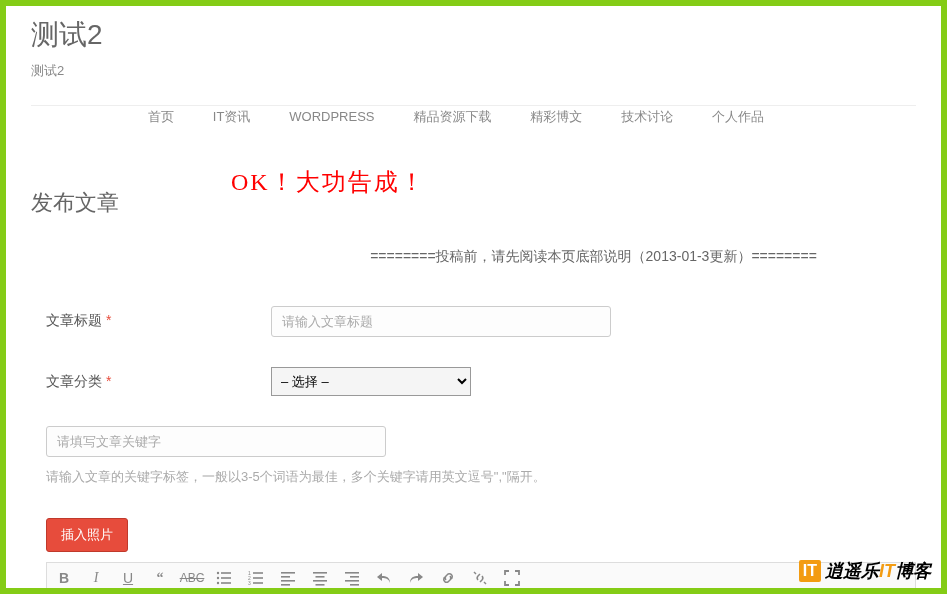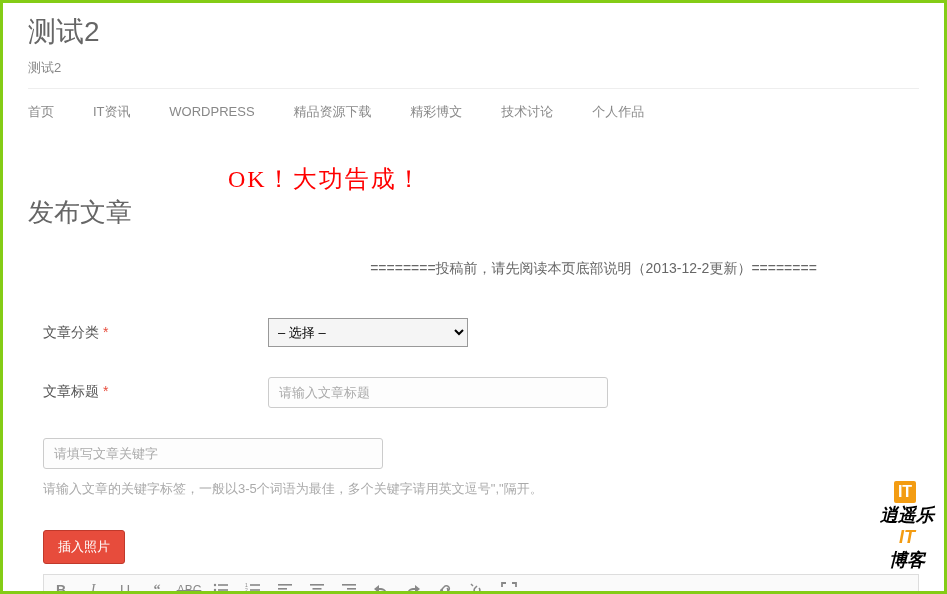--- a/index.html
+++ b/index.html
@@ -1,39 +1,39 @@
 <!DOCTYPE html>
 <html><head>
 <meta charset="utf-8">
 <style>
 * { box-sizing: border-box; margin: 0; padding: 0; }
 body { font-family: "Microsoft YaHei", Arial, sans-serif; background: #fff; color: #333; font-size: 14px; }
-.container { width: 947px; height: 594px; position: relative; border: 3px solid #84cc16; overflow: hidden; }
+.container { width: 947px; height: 594px; position: relative; border: 6px solid #84cc16; overflow: hidden; }
 .inner { padding: 0 25px; }
 .site-title { font-size: 28px; color: #666; font-weight: normal; padding-top: 10px; }
 .site-subtitle { color: #888; font-size: 13px; margin-top: 8px; }
-.nav { border-top: 1px solid #eee; margin-top: 11px; padding: 14px 0; }
+.nav { border-top: 1px solid #eee; margin-top: 25px; padding: 2px 0; text-align: center; }
 .nav a { color: #888; text-decoration: none; margin-right: 35px; font-size: 13px; display: inline-block; }
 .overlay-text { color: #f00; font-size: 24px; font-family: SimSun, serif; position: absolute; left: 225px; top: 160px; letter-spacing: 2px; }
-.page-title { font-size: 26px; color: #666; font-weight: normal; margin-top: 60px; margin-bottom: 30px; }
+.page-title { font-size: 22px; color: #666; font-weight: normal; margin-top: 60px; margin-bottom: 30px; }
 .notice { text-align: center; color: #666; margin: 10px 0 40px 240px; font-size: 14px; }
 .form-row { display: flex; align-items: flex-start; margin-bottom: 30px; padding-left: 15px; }
 .form-label { width: 225px; flex-shrink: 0; color: #555; font-size: 14px; padding-top: 6px; }
 .required { color: #e74c3c; }
 .form-field { flex: 1; }
 input[type=text] { width: 340px; padding: 7px 10px; border: 1px solid #ccc; border-radius: 3px; font-size: 13px; background: #fdfdfd; font-family: inherit; }
 input[type=text]::placeholder { color: #aaa; }
 select { width: 200px; padding: 5px; border: 1px solid #999; background: #f5f5f5; font-size: 13px; font-family: inherit; }
 .hint { color: #aaa; font-size: 13px; margin-top: 10px; line-height: 1.6; }
 .tags-row { display: flex; align-items: flex-end; }
 .btn-insert { background: #e74c3c; color: #fff; border: 1px solid #c0392b; padding: 7px 14px; border-radius: 3px; font-size: 13px; cursor: pointer; font-family: inherit; }
 .editor-toolbar { border: 1px solid #ddd; background: #fafafa; padding: 6px 8px; margin-top: 10px; display: flex; align-items: center; gap: 14px; }
 .tb-btn { width: 18px; height: 18px; display: inline-flex; align-items: center; justify-content: center; color: #888; cursor: pointer; font-size: 14px; }
 .tb-btn svg { width: 16px; height: 16px; fill: #888; }
-.footer-logo { position: absolute; right: 10px; bottom: 19px; font-weight: bold; font-style: italic; font-size: 18px; color: #000; display: flex; align-items: center; flex-direction: column; }
+.footer-logo { position: absolute; right: 10px; bottom: 5px; font-weight: bold; font-style: italic; font-size: 18px; color: #000; display: flex; align-items: center; }
 .footer-logo .it-box { background: #f39c12; color: #fff; padding: 2px 4px; margin-right: 4px; font-style: normal; font-size: 16px; border-radius: 2px; }
 .footer-logo .orange { color: #f39c12; }
 </style>
 </head>
 <body>
 
 <div class="container">
   <div class="inner">
     <h1 class="site-title">测试2</h1>
     <div class="site-subtitle">测试2</div>
@@ -45,39 +45,39 @@
       <a href="#">精品资源下载</a>
       <a href="#">精彩博文</a>
       <a href="#">技术讨论</a>
       <a href="#">个人作品</a>
     </nav>
 
     <div class="overlay-text">OK！大功告成！</div>
 
     <h2 class="page-title">发布文章</h2>
 
-    <div class="notice">========投稿前，请先阅读本页底部说明（2013-12-2更新）========</div>
+    <div class="notice">========投稿前，请先阅读本页底部说明（2013-01-3更新）========</div>
+
+    <div class="form-row">
+      <div class="form-label">
+        <span>文章标题</span> <span class="required">*</span>
+      </div>
+      <div class="form-field">
+        <input type="text" placeholder="请输入文章标题" style="">
+      </div>
+    </div>
 
     <div class="form-row">
       <div class="form-label">
         <span>文章分类</span> <span class="required">*</span>
       </div>
       <div class="form-field">
         <select>
           <option>– 选择 –</option>
         </select>
-      </div>
-    </div>
-
-    <div class="form-row">
-      <div class="form-label">
-        <span>文章标题</span> <span class="required">*</span>
-      </div>
-      <div class="form-field">
-        <input type="text" placeholder="请输入文章标题" style="">
       </div>
     </div>
 
     <div class="form-row">
       <div class="form-field">
         <div class="tags-row">
           <input type="text" placeholder="请填写文章关键字" style="">
         </div>
         <div class="hint">请输入文章的关键字标签，一般以3-5个词语为最佳，多个关键字请用英文逗号","隔开。</div>
       </div>

